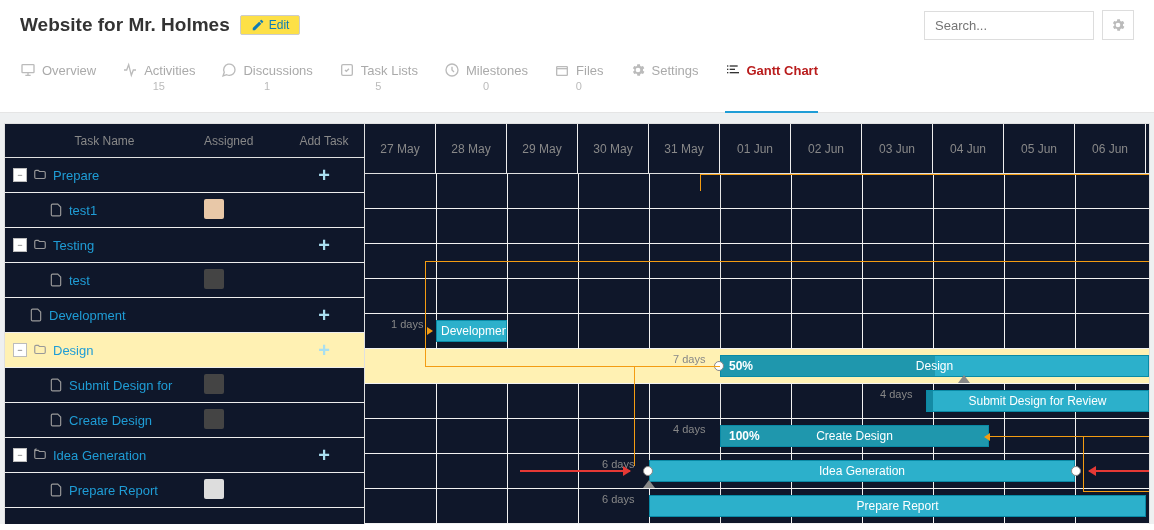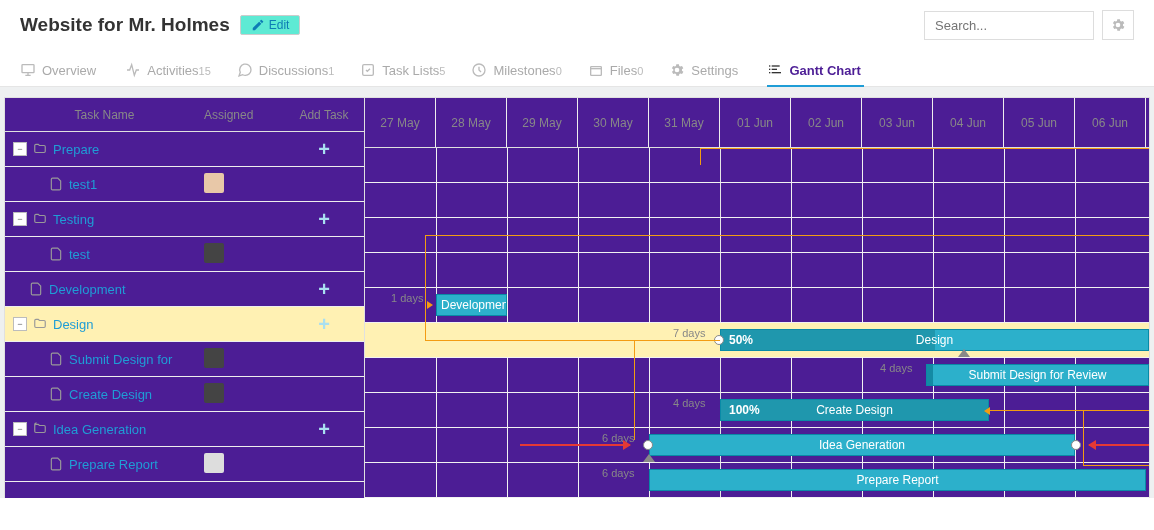--- a/index.html
+++ b/index.html
@@ -2,37 +2,37 @@
 <html><head>
 <meta charset="utf-8">
 <style>
 * { box-sizing: border-box; margin: 0; padding: 0; }
 body { font-family: "Helvetica Neue", Arial, sans-serif; font-size: 13px; color: #555; background: #fff; width: 1154px; }
 a { text-decoration: none; }
 
 
 .hdr { display: flex; align-items: center; padding: 10px 20px 4px 20px; }
 .hdr h1 { font-size: 19px; font-weight: 700; color: #333; margin-right: 10px; }
-.edit-btn { background: #5eead4; border: 1px solid #ccc; color: #0d7cb5; padding: 2px 10px; font-size: 12px; display: inline-flex; align-items: center; gap: 4px; cursor: pointer; border-radius: 2px; }
+.edit-btn { background: #fde047; border: 1px solid #ccc; color: #0d7cb5; padding: 2px 10px; font-size: 12px; display: inline-flex; align-items: center; gap: 4px; cursor: pointer; border-radius: 2px; }
 .hdr-spacer { flex: 1; }
 .search { border: 1px solid #ddd; padding: 6px 10px; font-size: 13px; color: #999; width: 170px; margin-right: 8px; }
 .gear-btn { width: 32px; height: 30px; border: 1px solid #ddd; background: #fff; display: flex; align-items: center; justify-content: center; cursor: pointer; }
 
 
 .tabs { display: flex; padding: 18px 20px 0 20px; border-bottom: 1px solid #e5e5e5; gap: 26px; background: #fff; }
-.tab { display: flex; flex-direction: row; align-items: center; color: #aaa; padding-bottom: 8px; cursor: pointer; font-size: 13px; position: relative; }
+.tab { display: flex; flex-direction: column; align-items: center; color: #aaa; padding-bottom: 20px; cursor: pointer; font-size: 13px; position: relative; }
 .tab-top { display: flex; align-items: center; gap: 6px; }
 .tab-count { font-size: 11px; color: #bbb; margin-top: 2px; }
-.tab.active { color: #4c1d95; font-weight: 600; }
+.tab.active { color: #b91c1c; font-weight: 600; }
 .tab.active::after { content: ""; position: absolute; bottom: -1px; left: 0; right: 0; height: 2px; background: #1f9dd6; }
 .tab svg { width: 16px; height: 16px; }
 
 
 .wrap { background: #eef0f1; padding: 10px 4px 0 4px; }
-.grid { display: flex; background: #4c1d95; border: 1px solid #e0e0e0; border-bottom: none; position: relative; }
+.grid { display: flex; background: #0f172a; border: 1px solid #e0e0e0; border-bottom: none; position: relative; }
 .left { width: 360px; flex: 0 0 360px; border-right: 1px solid #e0e0e0; }
 .right { flex: 1; position: relative; overflow: hidden; }
 
 .col-hdr { display: flex; height: 34px; border-bottom: 1px solid #e0e0e0; color: #888; font-size: 12px; align-items: center; }
 .c-name { flex: 1; text-align: center; }
 .c-ass { width: 80px; text-align: left; }
 .c-add { width: 80px; text-align: center; }
 
 .row { display: flex; height: 35px; align-items: center; border-bottom: 1px solid #eee; font-size: 13px; }
 .row .rname { flex: 1; display: flex; align-items: center; gap: 6px; }

